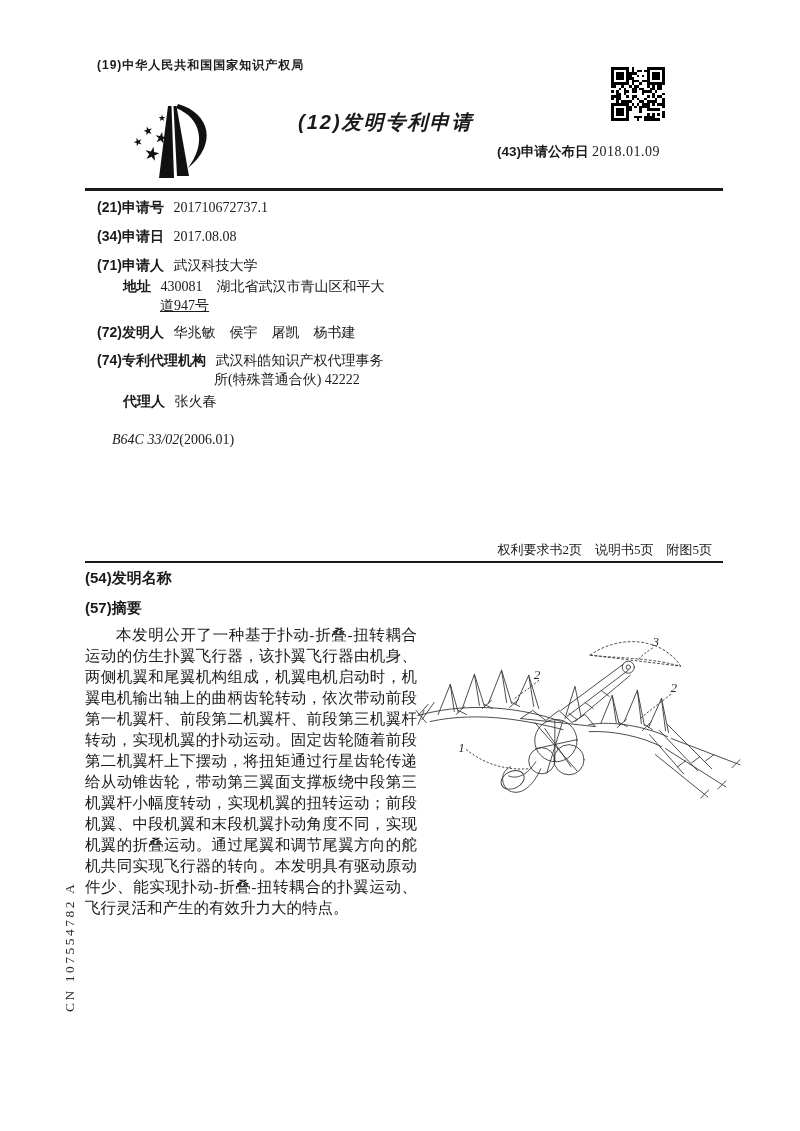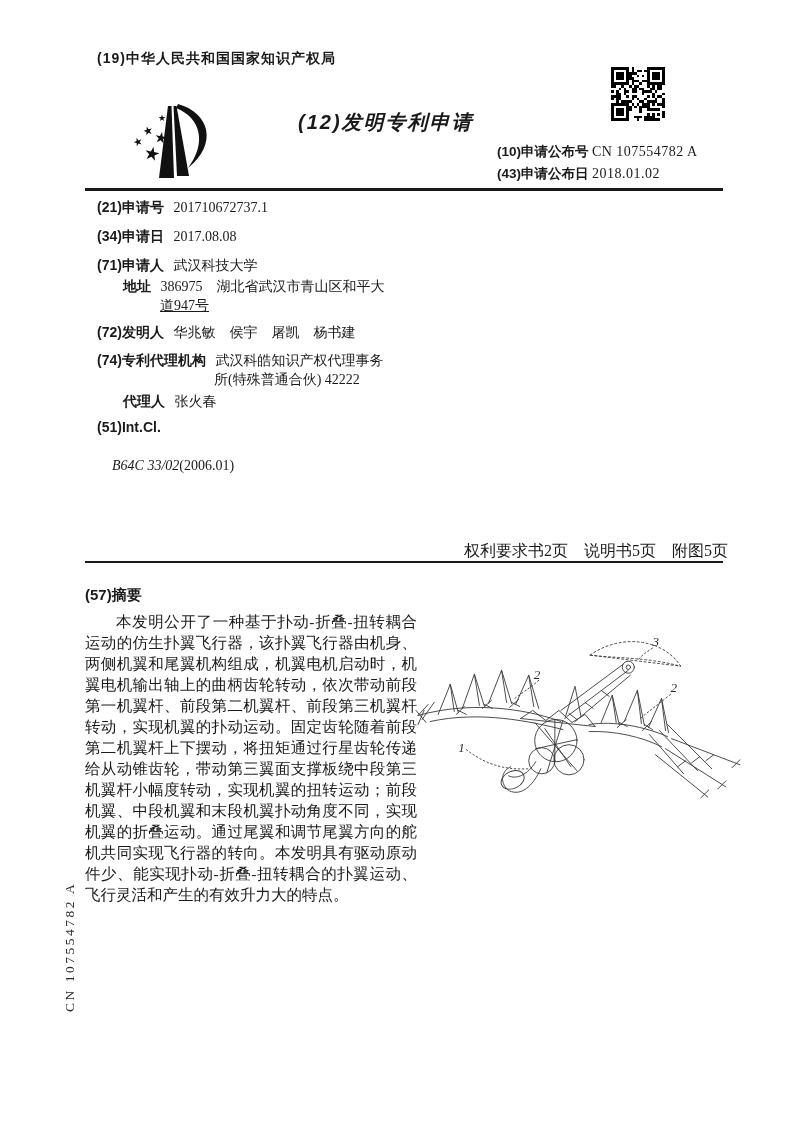--- a/index.html
+++ b/index.html
@@ -1,20 +1,20 @@
 <!DOCTYPE html>
 <html><head>
 <meta charset="utf-8">
 <style>
   html,body{margin:0;padding:0;background:#fff;}
   .page{position:relative;width:800px;height:1131px;background:#ffffff;overflow:hidden;
         font-family:"Liberation Serif","DejaVu Serif",serif;color:#1a1a1a;}
   .hei{font-family:"Liberation Sans","DejaVu Sans",sans-serif;font-weight:bold;}
 
-  .office-line{position:absolute;left:97px;top:50px;font-size:14px;letter-spacing:1px;}
+  .office-line{position:absolute;left:97px;top:57px;font-size:12px;letter-spacing:1px;}
   .logo-box{position:absolute;left:122px;top:98px;width:112px;height:94px;}
   .qr-box{position:absolute;left:611px;top:67px;width:54px;height:54px;}
   .doc-type{position:absolute;left:298px;top:109px;font-size:20px;letter-spacing:2px;font-style:italic;}
 
   .pub-block{position:absolute;left:497px;top:141px;font-size:13.5px;line-height:22px;white-space:nowrap;}
   .pub-block .lbl{font-size:13.5px;}
   .pub-block .val{font-size:14px;letter-spacing:0.5px;}
 
   .rule{position:absolute;left:85px;width:638px;background:#1a1a1a;}
   .rule-top{top:188px;height:2.5px;}
@@ -22,26 +22,26 @@
 
   .biblio{position:absolute;left:97px;top:198px;width:372px;font-size:14px;}
   .biblio .row{line-height:19px;white-space:nowrap;}
   .biblio .lbl{margin-right:6px;}
   .ind1{padding-left:26px;}
   .ind-addr{padding-left:63px;text-decoration:underline;}
   .ind-agency{padding-left:117px;}
   .ind-cl{padding-left:15px;}
   .it{font-style:italic;}
 
-  .pages-info{position:absolute;left:416px;top:541px;width:312px;text-align:right;font-size:16px;}
+  .pages-info{position:absolute;left:400px;top:541px;width:312px;text-align:right;font-size:13px;}
 
   .left-col{position:absolute;left:85px;top:568px;width:332px;}
   .sec-label{font-size:15px;line-height:20px;}
   .inv-title{margin:3px 0 0 0;font-size:15.5px;line-height:24px;text-indent:2em;text-align:justify;}
-  .abs-label{margin-top:17px;}
+  .abs-label{margin-top:10px;}
   .abstract{margin:6px 0 0 0;font-size:15.5px;line-height:21px;text-align:justify;text-indent:2em;}
 
   .figure-box{position:absolute;left:408px;top:616px;width:337px;height:205px;}
   .figure-box svg{display:block;}
   .fig-label{font-family:"Liberation Serif","DejaVu Serif",serif;font-style:italic;font-size:13px;fill:#2a2a2a;}
 
   .side-number{position:absolute;left:62px;top:1012px;width:160px;font-size:13.5px;letter-spacing:2.5px;
                white-space:nowrap;transform:rotate(-90deg);transform-origin:0 0;color:#2a2a2a;}
 </style>
 </head>
@@ -209,79 +209,73 @@
       <use href="#star" transform="translate(39,40) scale(6) rotate(10)"></use>
       <use href="#star" transform="translate(16,44) scale(4.4) rotate(-20)"></use>
       <use href="#star" transform="translate(30,56) scale(7.4) rotate(12)"></use>
     </svg>
   </div>
 
   <div class="doc-type hei">(12)发明专利申请</div>
 
   <div class="pub-block">
     <div>
-      <span class="lbl hei">(10)申请公布号</span>
-      <span class="val">CN 107554782 A</span>
-    </div>
-    <div>
       <span class="lbl hei">(43)申请公布日</span>
-      <span class="val">2018.01.02</span>
+      <span class="val">2018.01.09</span>
     </div>
   </div>
 
   <div class="rule rule-top"></div>
 
   <div class="biblio">
     <div class="row">
       <span class="lbl hei">(21)申请号</span>
       <span class="val">201710672737.1</span>
     </div>
     <div class="row" style="margin-top:10px">
       <span class="lbl hei">(34)申请日</span>
       <span class="val">2017.08.08</span>
     </div>
     <div class="row" style="margin-top:10px">
       <span class="lbl hei">(71)申请人</span>
       <span class="val">武汉科技大学</span>
     </div>
     <div class="row ind1" style="margin-top:2px">
       <span class="lbl hei">地址</span>
-      <span class="val">386975　湖北省武汉市青山区和平大</span>
+      <span class="val">430081　湖北省武汉市青山区和平大</span>
     </div>
     <div class="row ind-addr">
       <span class="val">道947号</span>
     </div>
     <div class="row" style="margin-top:8px">
       <span class="lbl hei">(72)发明人</span>
       <span class="val">华兆敏　侯宇　屠凯　杨书建</span>
     </div>
     <div class="row" style="margin-top:9px">
       <span class="lbl hei">(74)专利代理机构</span>
       <span class="val">武汉科皓知识产权代理事务</span>
     </div>
     <div class="row ind-agency">
       <span class="val">所(特殊普通合伙) 42222</span>
     </div>
     <div class="row ind1" style="margin-top:3px">
       <span class="lbl hei">代理人</span>
       <span class="val">张火春</span>
     </div>
-    <div class="row" style="margin-top:7px">
-      <span class="lbl hei">(51)Int.Cl.</span>
-    </div>
     <div class="row ind-cl" style="margin-top:19px">
       <span class="val it">B64C 33/02</span><span class="val">(2006.01)</span>
     </div>
   </div>
 
   <div class="pages-info">权利要求书2页　说明书5页　附图5页</div>
 
   <div class="rule rule-mid"></div>
 
   <div class="left-col">
+    <div class="sec-label hei">(54)发明名称</div>
     <div class="sec-label hei abs-label">(57)摘要</div>
     <p class="abstract">本发明公开了一种基于扑动-折叠-扭转耦合运动的仿生扑翼飞行器，该扑翼飞行器由机身、两侧机翼和尾翼机构组成，机翼电机启动时，机翼电机输出轴上的曲柄齿轮转动，依次带动前段第一机翼杆、前段第二机翼杆、前段第三机翼杆转动，实现机翼的扑动运动。固定齿轮随着前段第二机翼杆上下摆动，将扭矩通过行星齿轮传递给从动锥齿轮，带动第三翼面支撑板绕中段第三机翼杆小幅度转动，实现机翼的扭转运动；前段机翼、中段机翼和末段机翼扑动角度不同，实现机翼的折叠运动。通过尾翼和调节尾翼方向的舵机共同实现飞行器的转向。本发明具有驱动原动件少、能实现扑动-折叠-扭转耦合的扑翼运动、飞行灵活和产生的有效升力大的特点。</p>
   </div>
 
   <div class="figure-box">
     <svg width="337" height="205" viewBox="0 0 335 200">
       <g stroke="#3a3a3a" stroke-width="0.9" fill="none" stroke-linecap="round" stroke-linejoin="round">
 
         <path d="M152,103 C128,94 70,80 10,97"></path>
         <path d="M154,111 C122,103 72,92 22,103"></path>

